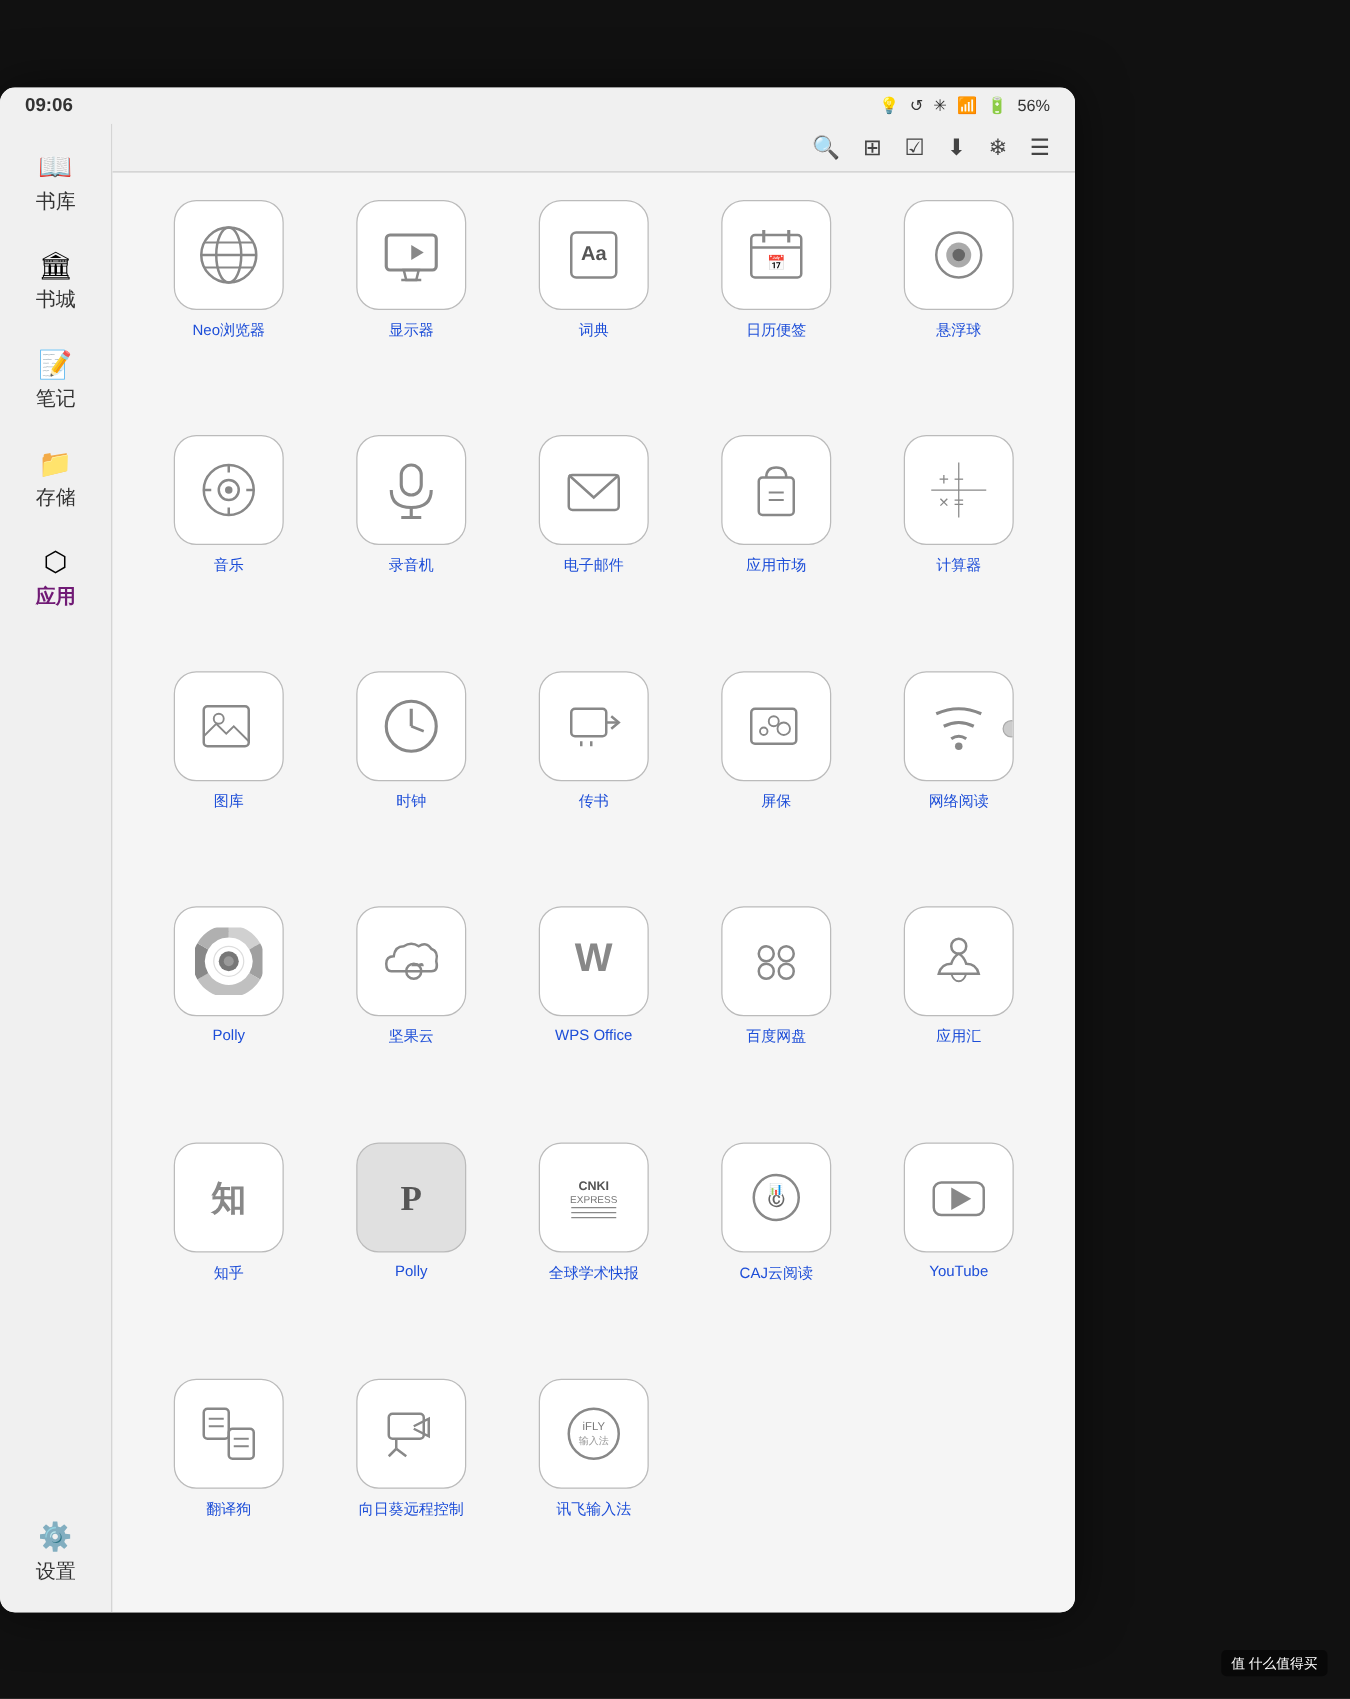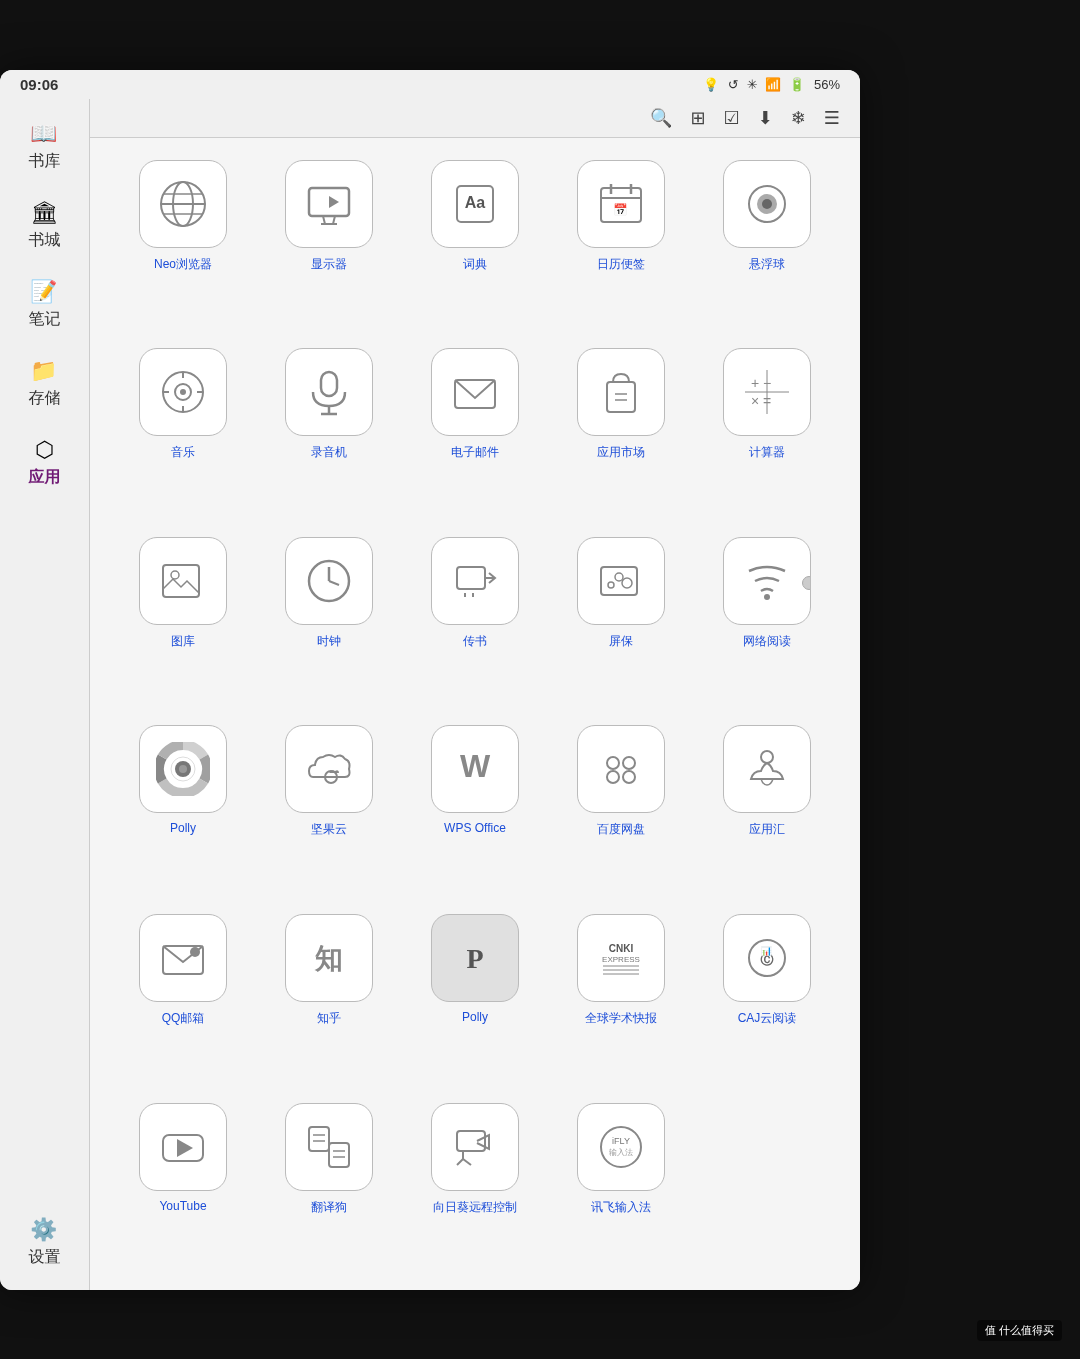--- a/index.html
+++ b/index.html
@@ -436,30 +436,20 @@
               <svg width="52" height="52" viewBox="0 0 52 52">
                 <path d="M10 36 Q12 28 20 28 Q22 22 26 20 Q30 22 32 28 Q40 28 42 36 Z" fill="none" stroke="#888" stroke-width="2"></path>
                 <circle cx="26" cy="14" r="6" fill="none" stroke="#888" stroke-width="2"></circle>
                 <path d="M20 36 Q22 42 26 42 Q30 42 32 36" fill="none" stroke="#888" stroke-width="1.5"></path>
               </svg>
             </div>
             <div class="app-label">应用汇</div>
           </div>
 
 
-          <div class="app-item">
-            <div class="app-icon-wrapper">
-              <svg width="52" height="52" viewBox="0 0 52 52">
-                <rect x="6" y="14" width="40" height="28" rx="3" fill="none" stroke="#888" stroke-width="2"></rect>
-                <polyline points="6,14 26,30 46,14" fill="none" stroke="#888" stroke-width="2"></polyline>
-                <circle cx="38" cy="20" r="5" fill="#888"></circle>
-              </svg>
-            </div>
-            <div class="app-label">QQ邮箱</div>
-          </div>
 
           <div class="app-item">
             <div class="app-icon-wrapper">
               <svg width="52" height="52" viewBox="0 0 52 52">
                 <text x="26" y="36" text-anchor="middle" font-size="28" font-weight="bold" fill="#888" font-family="SimSun, serif">知</text>
               </svg>
             </div>
             <div class="app-label">知乎</div>
           </div>
 

